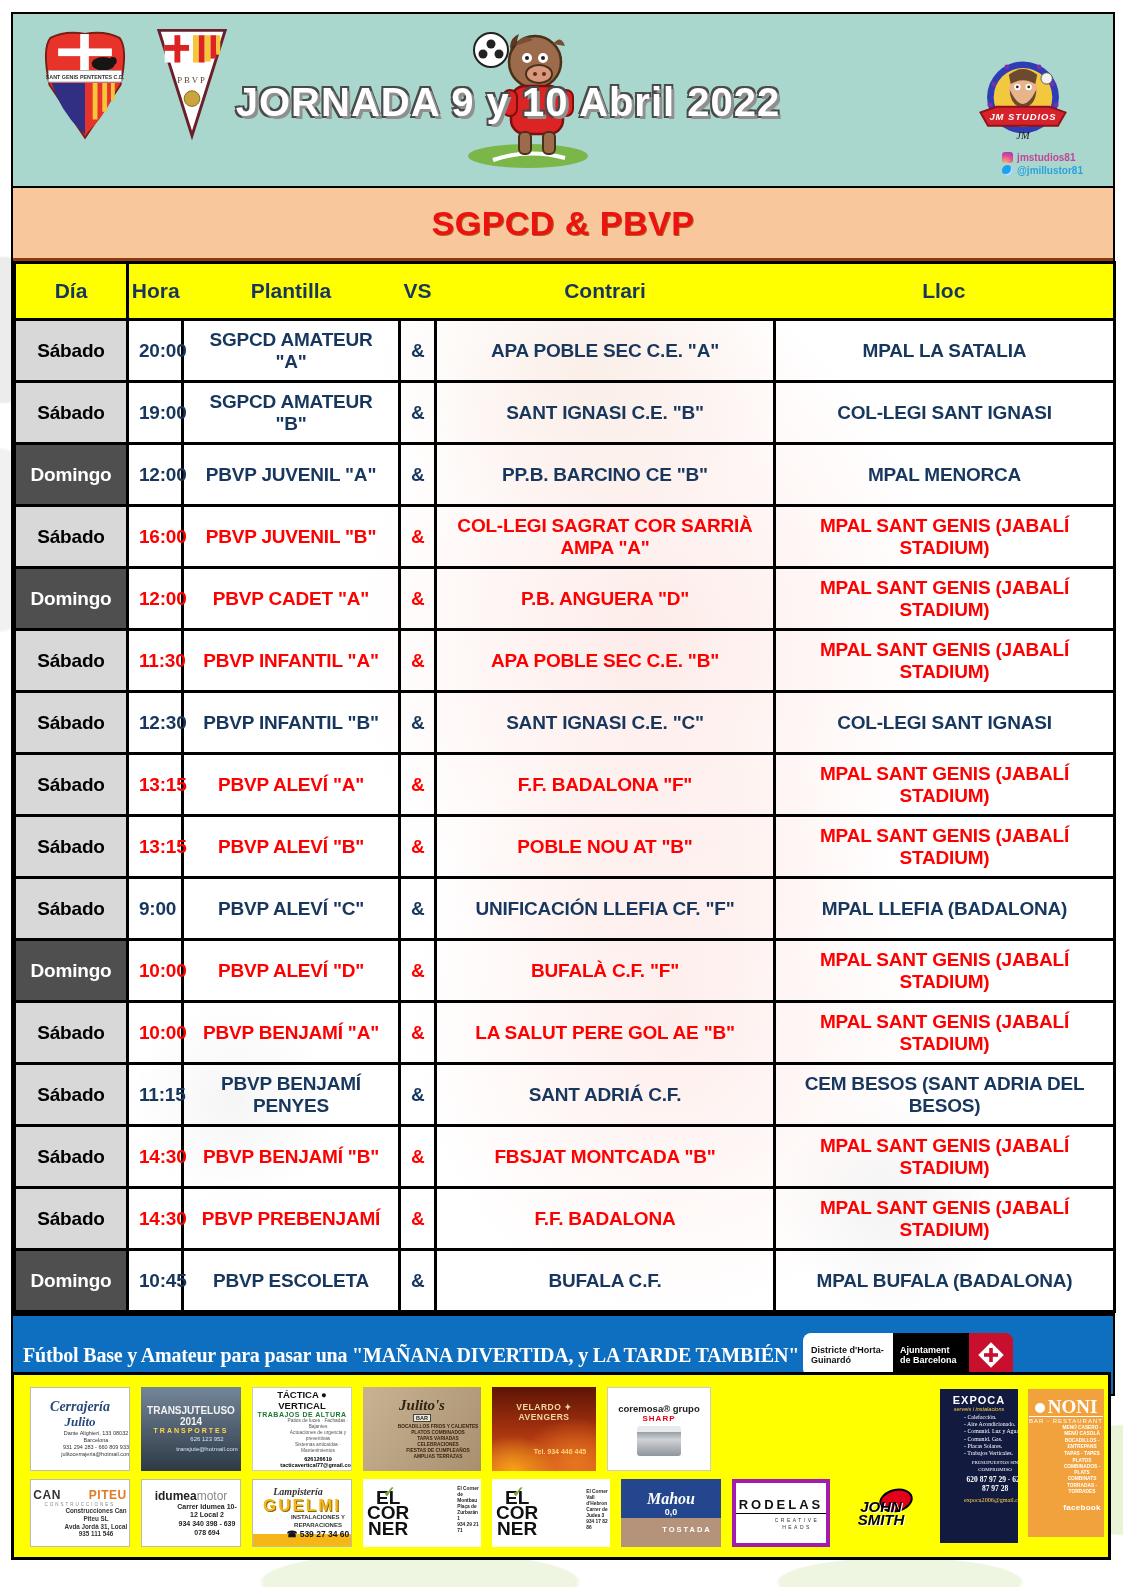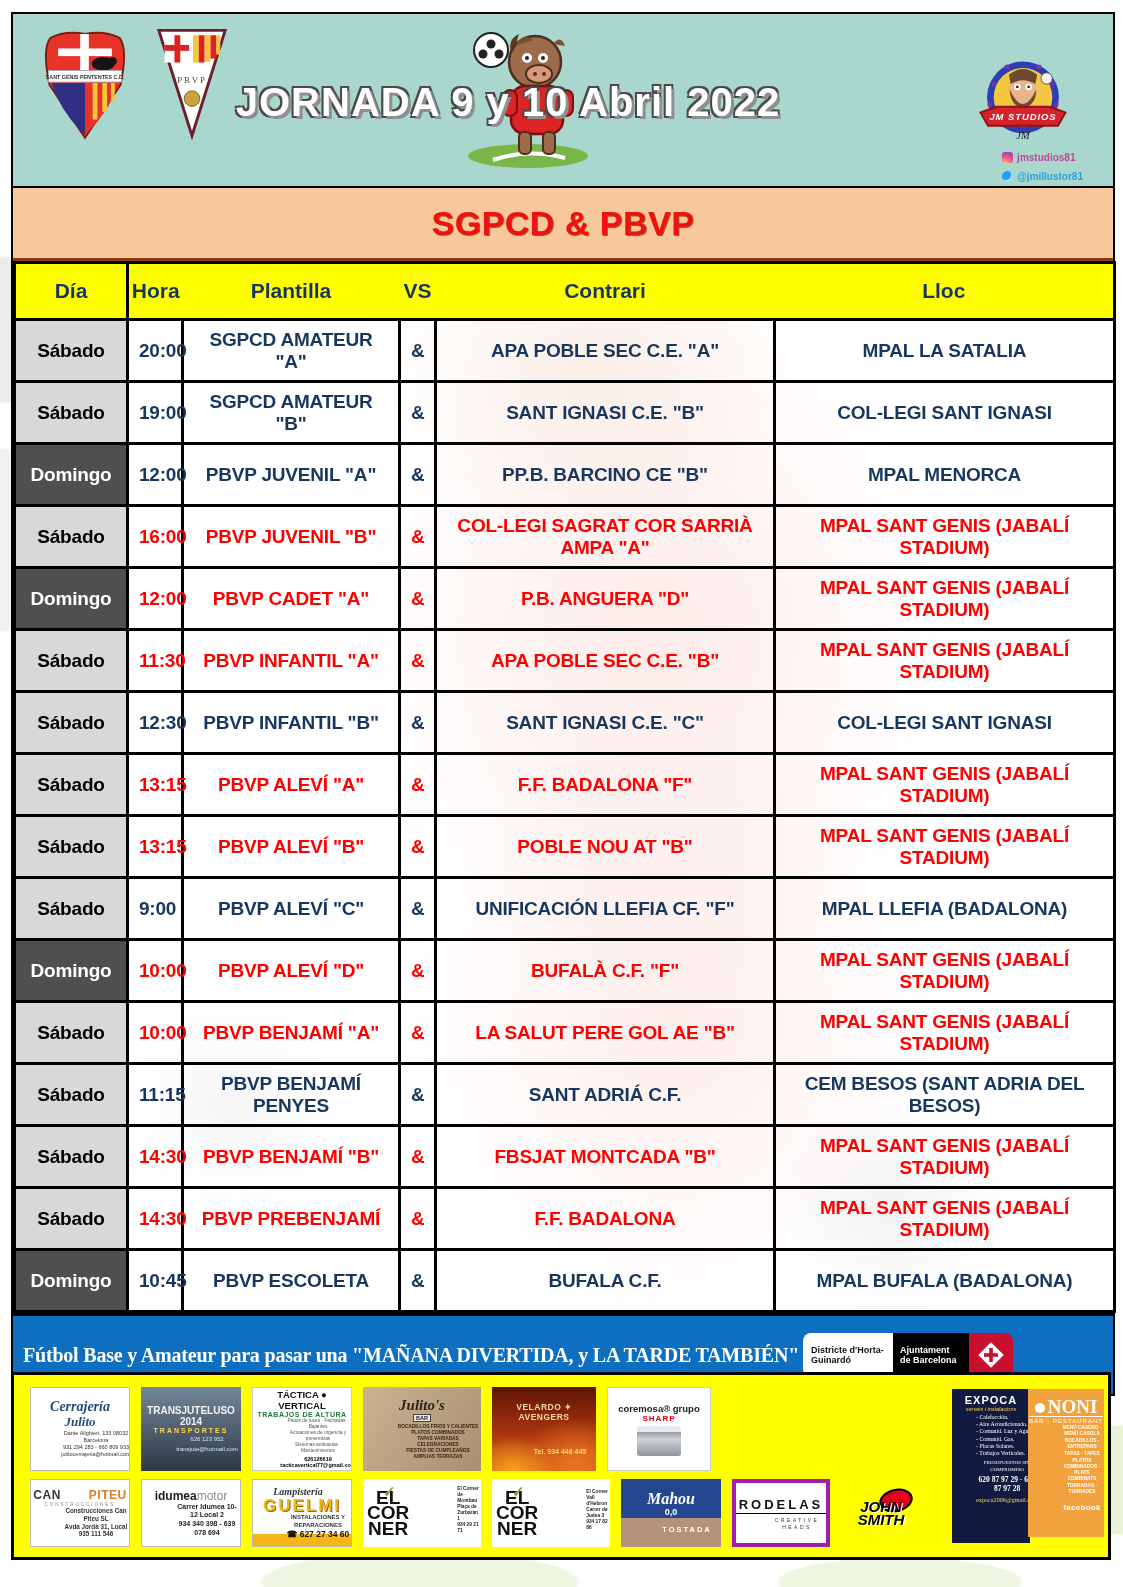--- a/index.html
+++ b/index.html
@@ -24,21 +24,21 @@
   .header-band{height:172px;background:#a9d6cd;position:relative;border-bottom:2px solid #000;overflow:hidden;}
   .club-badges{position:absolute;left:24px;top:10px;display:flex;gap:20px;}
   .main-title{
     position:absolute;left:150px;right:260px;top:66px;text-align:center;z-index:2;
     font-size:40px;font-weight:bold;color:#fff;letter-spacing:1px;
     text-shadow:3px 3px 0 #8f8f8f,-2px -2px 0 #4a4a4a,2px -2px 0 #4a4a4a,-2px 2px 0 #4a4a4a,2px 2px 0 #4a4a4a;
     white-space:nowrap;
   }
   .mascot{position:absolute;left:440px;top:6px;z-index:1;}
   .studio{position:absolute;right:38px;top:40px;text-align:center;}
-  .studio-handles{position:absolute;right:30px;top:138px;display:flex;flex-direction:column;gap:8px;align-items:flex-start;}
+  .studio-handles{position:absolute;right:30px;top:138px;display:flex;flex-direction:column;gap:2px;align-items:flex-start;}
   .handle{display:flex;align-items:center;gap:4px;font-size:10px;font-weight:bold;}
   .handle.ig{color:#c2459a;}
   .handle.tw{color:#29a3df;}
   .ig-icon{width:11px;height:11px;border-radius:3px;display:inline-block;
     background:radial-gradient(circle at 30% 110%,#fdc468,#df4996 60%,#8a3ab9);}
   .tw-icon{width:11px;height:11px;border-radius:50%;display:inline-block;background:#1da1f2;
     box-shadow:inset -2px -2px 0 rgba(255,255,255,.65);}
 
   
   .orange-band{height:70px;background:#f8c89c;display:flex;align-items:center;justify-content:center;border-bottom:3px solid #8c3b0c;}
@@ -131,21 +131,21 @@
   .sp-velardo .sp-line{font-size:7px;color:#ffd37a;font-weight:bold;margin-top:26px;}
 
   .sp-coremosa{width:104px;border:1px solid #ccc;}
   .sp-coremosa .sp-titlerow{display:flex;gap:8px;align-items:baseline;}
   .sp-coremosa .sp-title{font-size:9.5px;color:#222;}
   .sp-coremosa .sp-sub{font-size:8px;color:#e60012;font-weight:bold;letter-spacing:1px;}
   .sp-coremosa::after{content:"";display:block;width:44px;height:30px;margin-top:3px;border-radius:3px;
     background:linear-gradient(#e7e9ec 20%,#9aa0a8 21%,#cfd2d6 45%,#8f959c);}
 
   .sp-expoca{position:absolute;left:926px;top:14px;width:78px;height:154px;background:#121a3f;color:#fff;
-    justify-content:flex-start;padding-top:5px;margin-left:12px;}
+    justify-content:flex-start;padding-top:5px;}
   .sp-expoca .sp-title{font-size:11px;letter-spacing:1px;color:#fff;}
   .sp-expoca .sp-sub{font-size:5.5px;color:#ffd24a;font-style:italic;margin-bottom:2px;}
   .sp-expoca .sp-line{font-size:5.8px;font-family:"Liberation Serif",serif;text-align:left;}
   .sp-expoca .sp-line:nth-last-child(3){text-align:center;font-size:5px;margin-top:3px;}
   .sp-expoca .sp-line:nth-last-child(2){text-align:center;font-size:7.5px;font-weight:bold;margin-top:2px;}
   .sp-expoca .sp-line:last-child{text-align:center;font-size:6.2px;color:#ffd24a;margin-top:2px;}
 
   .sp-noni{position:absolute;left:1014px;top:14px;width:76px;height:148px;background:#f2a23c;color:#fff;
     justify-content:flex-start;padding-top:8px;}
   .sp-noni .sp-title{font-family:"Liberation Serif",serif;font-size:19px;line-height:1;}
@@ -553,21 +553,21 @@
           <div class="sp-line">934 340 398 - 639 078 694</div>
         </div>
       </div>
       <div class="sp sp-guelmi">
         <div class="sp-titlerow">
           <div class="sp-title">Lampistería</div>
         </div>
         <div class="sp-sub">GUELMI</div>
         <div class="sp-lines">
           <div class="sp-line">INSTALACIONES Y REPARACIONES</div>
-          <div class="sp-line">☎ 627 27 34 60</div>
+          <div class="sp-line">☎ 539 27 34 60</div>
         </div>
       </div>
       <div class="sp sp-corner">
         <div class="sp-titlerow">
           <div class="sp-title">EL
 COR
 NER</div>
         </div>
         <div class="sp-lines">
           <div class="sp-line">El Corner de Montbau</div>

